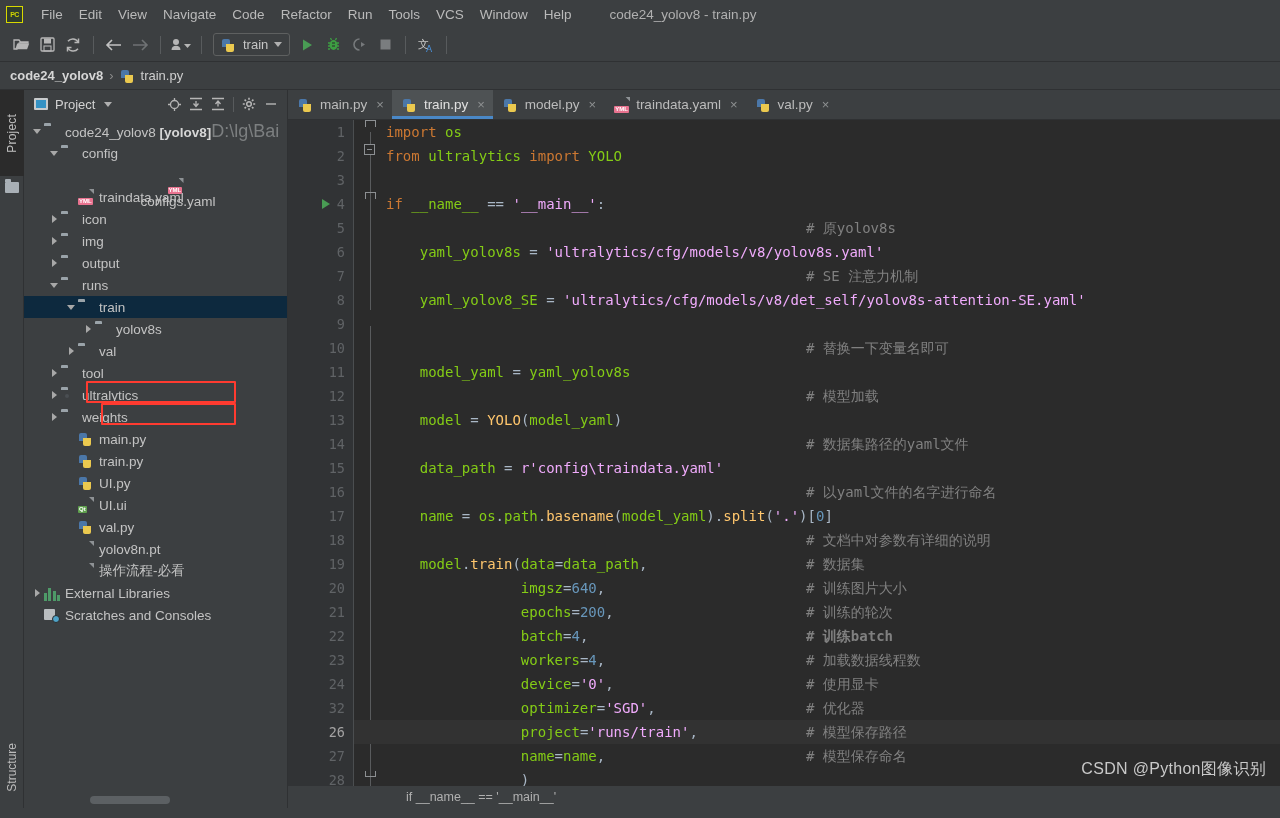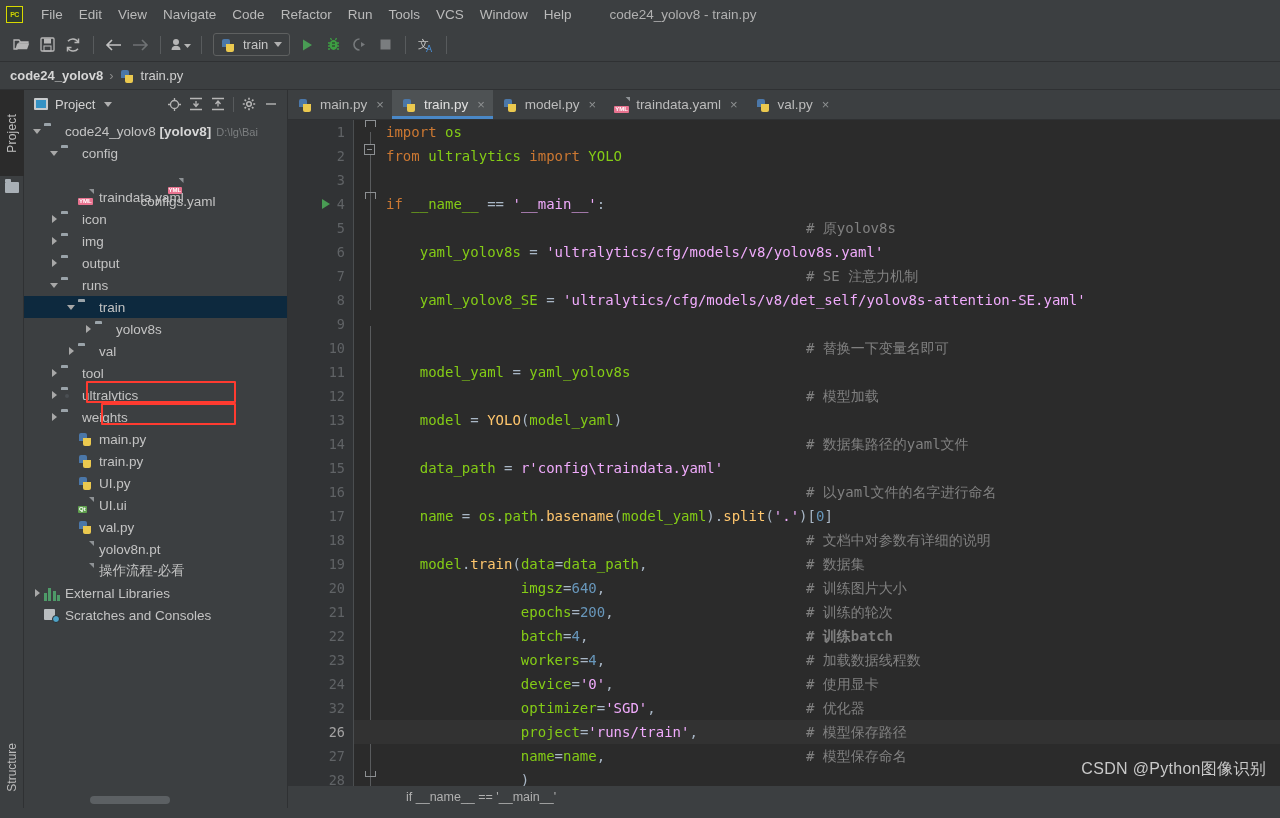--- a/index.html
+++ b/index.html
@@ -115,21 +115,21 @@
   .row.selected { background: #0d293e; }
   .twisty {
     width: 14px; text-align: center; color: #a0a0a0; font-size: 10px; flex: 0 0 14px;
     display:flex; align-items:center; justify-content:center;
   }
   .arrow-r, .arrow-d { display:inline-block; }
   .arrow-r { width:0;height:0;border-top:4px solid transparent;border-bottom:4px solid transparent;border-left:5px solid #a8a8a8; }
   .arrow-d { width:0;height:0;border-left:4px solid transparent;border-right:4px solid transparent;border-top:5px solid #a8a8a8; }
   .lbl { margin-left: 5px; }
   .lbl .bold { font-weight: bold; color: #d6d6d6; }
-  .lbl .dim { color: #7c7f80; margin-left: 5px; font-size: 11px; text-align: center; }
+  .lbl .dim { color: #7c7f80; font-size: 18px; text-align: center; }
 
   .ic { width: 16px; height: 16px; flex: 0 0 16px; position: relative; display:inline-block; }
   .ic-folder { background: #9aa3a9; border-radius: 1px; width: 15px; height: 11px; margin-top: 3px; }
   .ic-folder::before {
     content:""; position:absolute; left:0; top:0px; width:7px; height:3px;
     background:#9aa3a9; border-radius:1px 1px 0 0;
   }
   .ic-folder-lib { background:#9aa3a9; border-radius:1px; width:15px;height:11px;margin-top:3px;}
   .ic-folder-lib::before{content:"";position:absolute;left:0;top:0;width:7px;height:3px;background:#9aa3a9;border-radius:1px 1px 0 0;}
   .ic-folder-lib::after{content:"";position:absolute;left:4px;top:7px;width:4px;height:4px;background:#4a4f52;border-radius:50%;}

